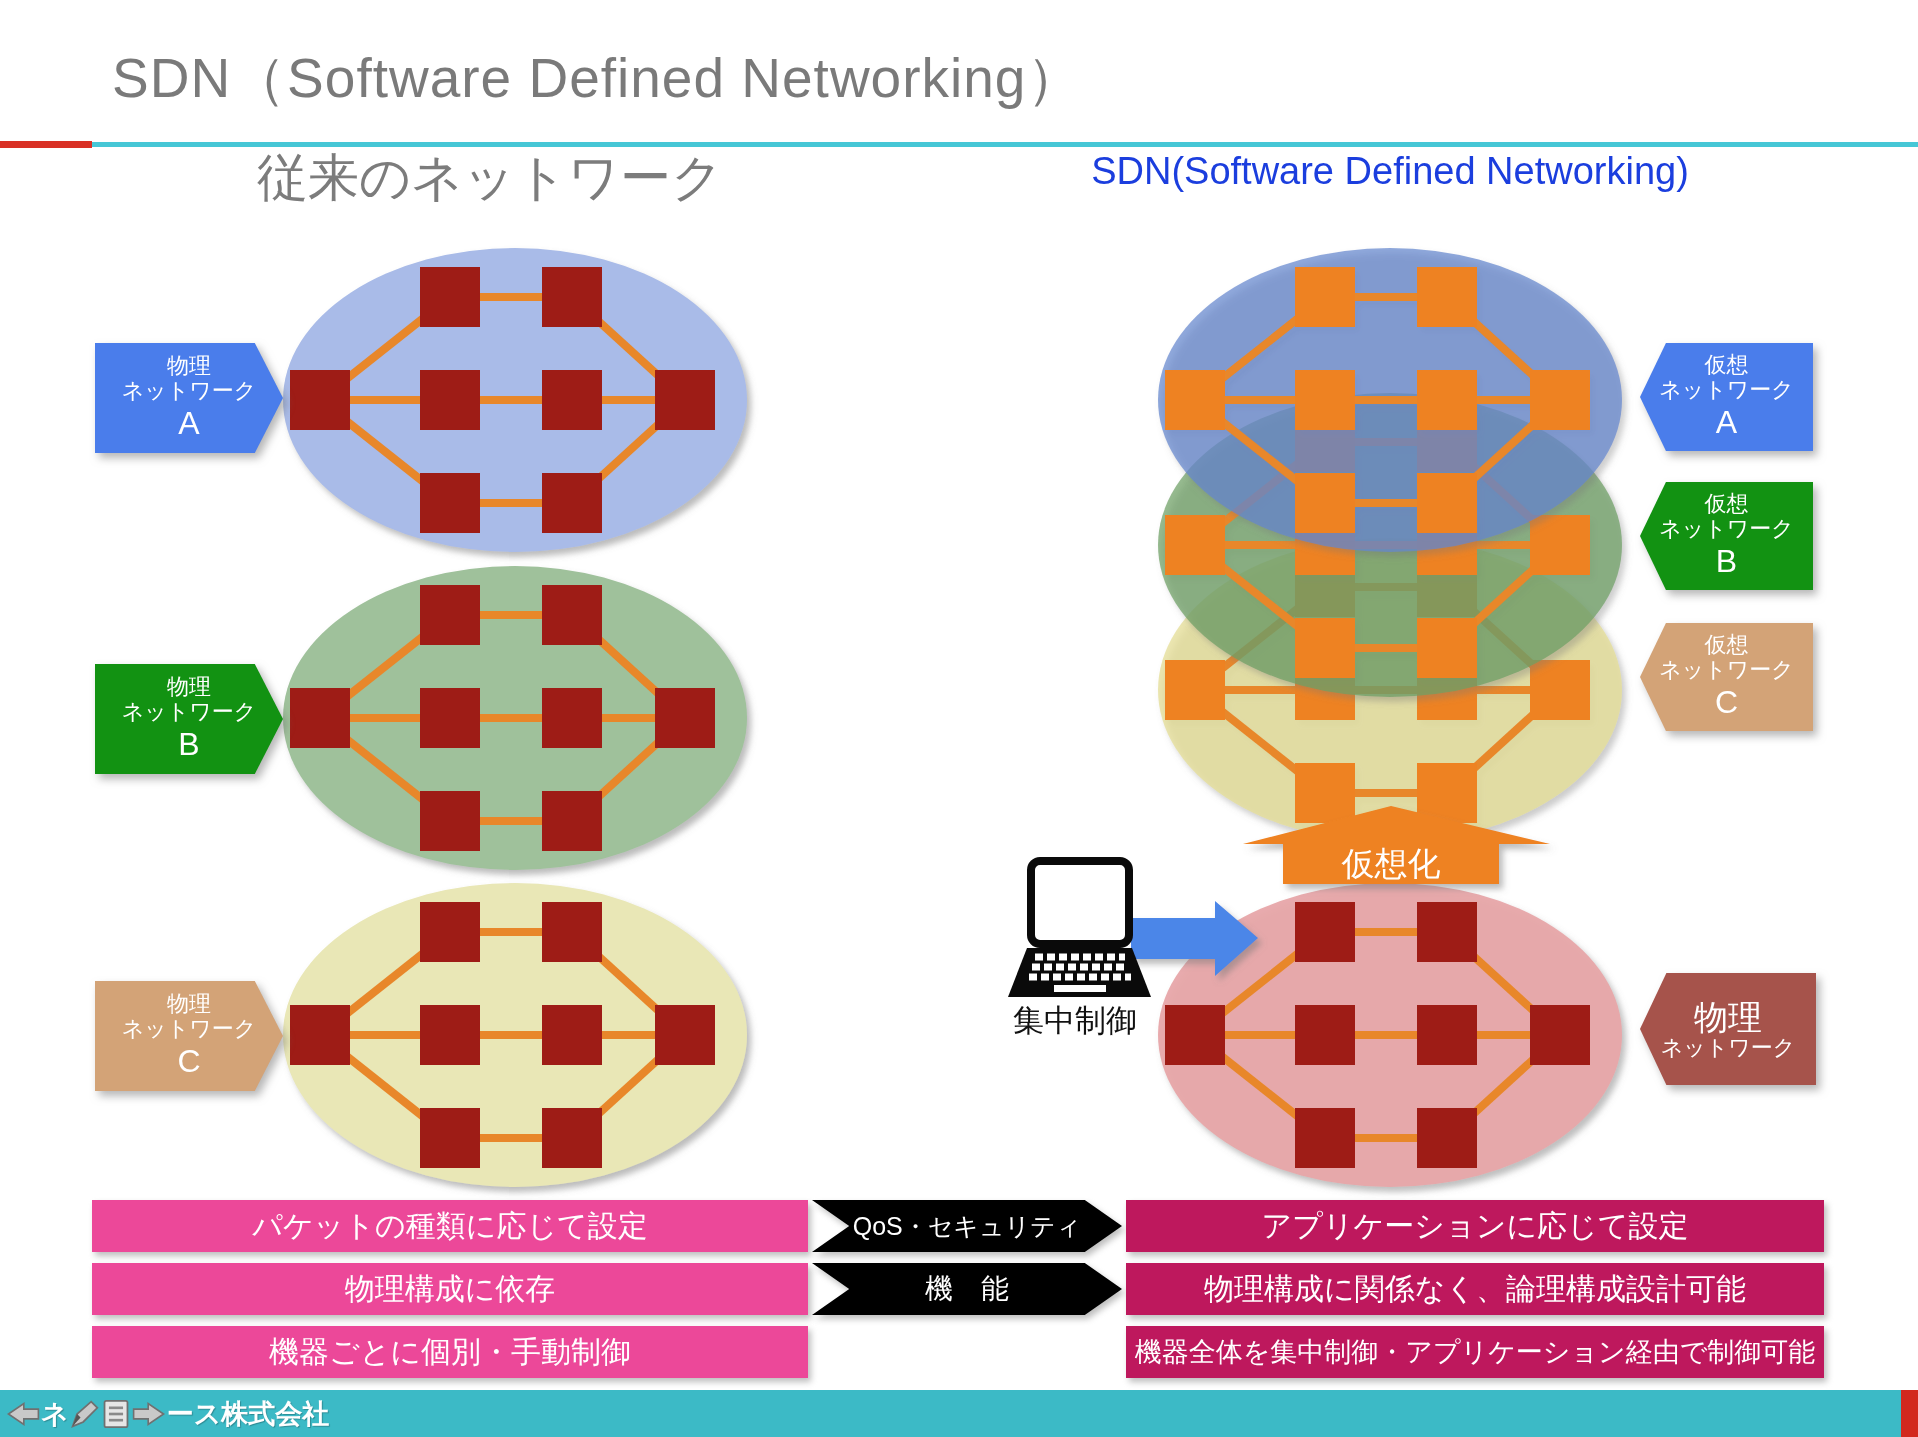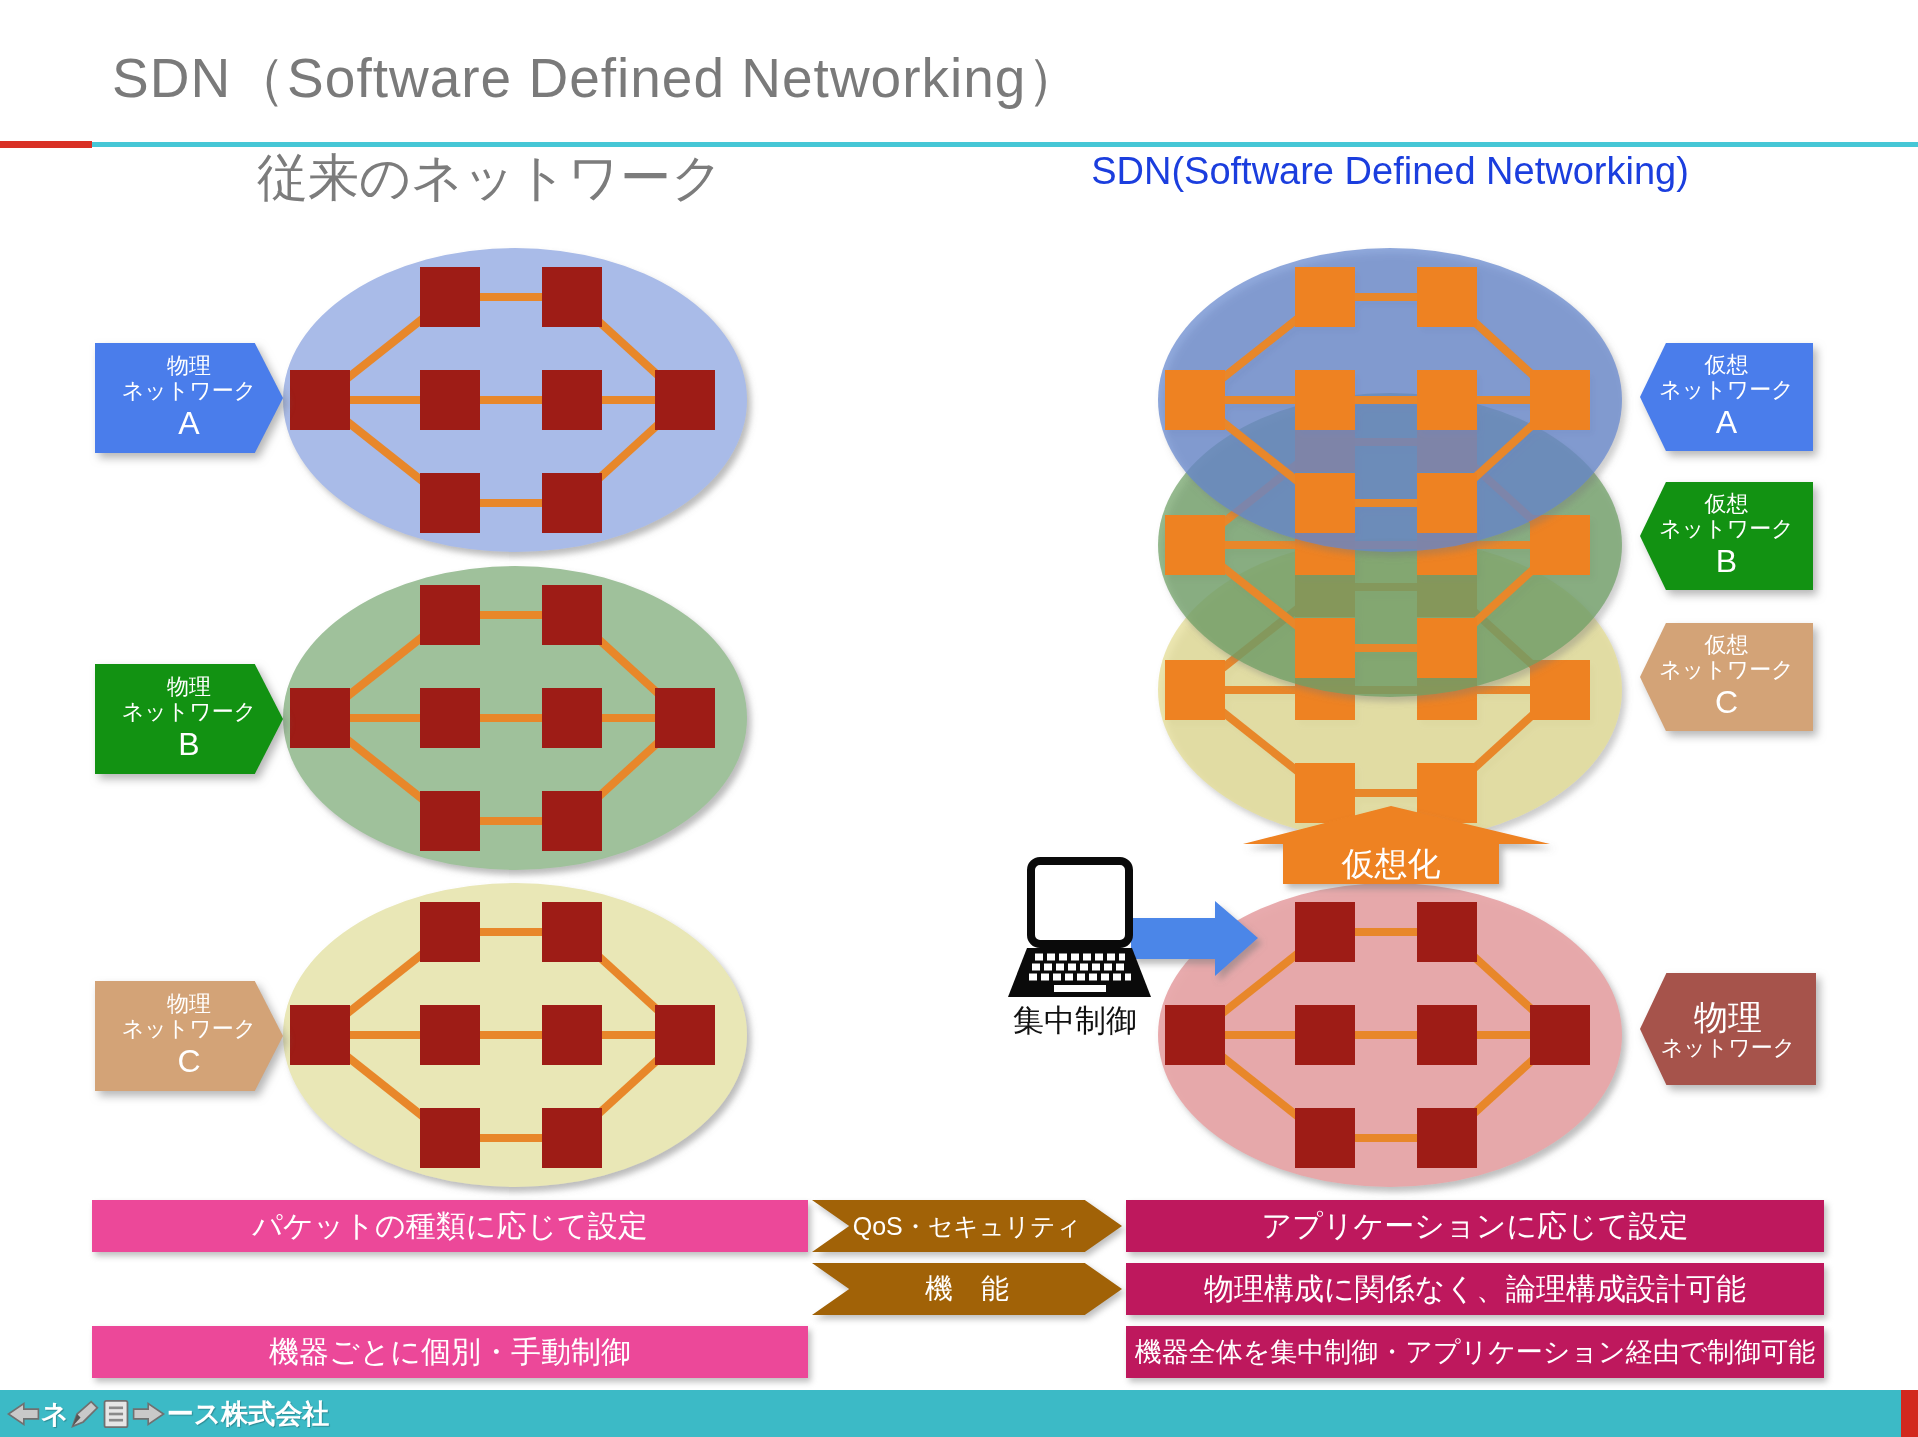--- a/index.html
+++ b/index.html
@@ -28,21 +28,21 @@
   #virtualization-label{left:1283px;top:843px;width:216px;height:42px;display:flex;align-items:center;
        justify-content:center;color:#fff;font-size:33px;z-index:2;}
   #central-control-label{left:985px;top:1000px;width:180px;text-align:center;color:#111;font-size:31px;z-index:2;}
   
   .cellL,.cellR{display:flex;align-items:center;justify-content:center;color:#fff;height:52px;
        filter:drop-shadow(3px 4px 3px rgba(110,110,110,.45));z-index:2;}
   .cellL{left:92px;width:716px;background:#ec4899;font-size:30px;}
   .cellR{left:1126px;width:698px;background:#be185d;font-size:30px;}
   .cellR.small{font-size:27px;}
   .cellM-wrap{left:812px;width:310px;height:52px;filter:drop-shadow(3px 4px 3px rgba(110,110,110,.45));z-index:2;}
-  .cellM{width:100%;height:100%;background:#a16207;display:flex;align-items:center;justify-content:center;
+  .cellM{width:100%;height:100%;background:#000000;display:flex;align-items:center;justify-content:center;
        color:#fff;font-size:26px;clip-path:polygon(0 0,88% 0,100% 50%,88% 100%,0 100%,12% 50%);}
   .rowy1{top:1200px;} .rowy2{top:1263px;} .rowy3{top:1326px;}
   
   #footer-bar{left:0;top:1390px;width:1901px;height:47px;background:#3CBAC6;display:flex;align-items:center;z-index:2;}
   #footer-accent{left:1901px;top:1390px;width:17px;height:47px;background:#D2281E;z-index:2;}
   #footer-logo{display:flex;align-items:center;margin-left:6px;gap:1px;}
   #footer-logo span{color:#fff;font-weight:bold;font-size:27px;text-shadow:1px 1px 1px rgba(0,0,0,.25);white-space:pre;}
 </style>
 </head>
 <body>
@@ -165,20 +165,21 @@
 
   <div class="abs" id="virtualization-label">仮想化</div>
   <div class="abs" id="central-control-label">集中制御</div>
 
   <div class="abs cellL rowy1">パケットの種類に応じて設定</div>
   <div class="abs cellM-wrap rowy1">
     <div class="cellM" style="font-size:25px;">QoS・セキュリティ</div>
   </div>
   <div class="abs cellR rowy1">アプリケーションに応じて設定</div>
 
+  <div class="abs cellL rowy2">物理構成に依存</div>
   <div class="abs cellM-wrap rowy2">
     <div class="cellM" style="font-size:28px;">機　能</div>
   </div>
   <div class="abs cellR rowy2">物理構成に関係なく、論理構成設計可能</div>
 
   <div class="abs cellL rowy3">機器ごとに個別・手動制御</div>
   <div class="abs cellR rowy3 small">機器全体を集中制御・アプリケーション経由で制御可能</div>
 
   <div class="abs" id="footer-bar">
     <div id="footer-logo">

